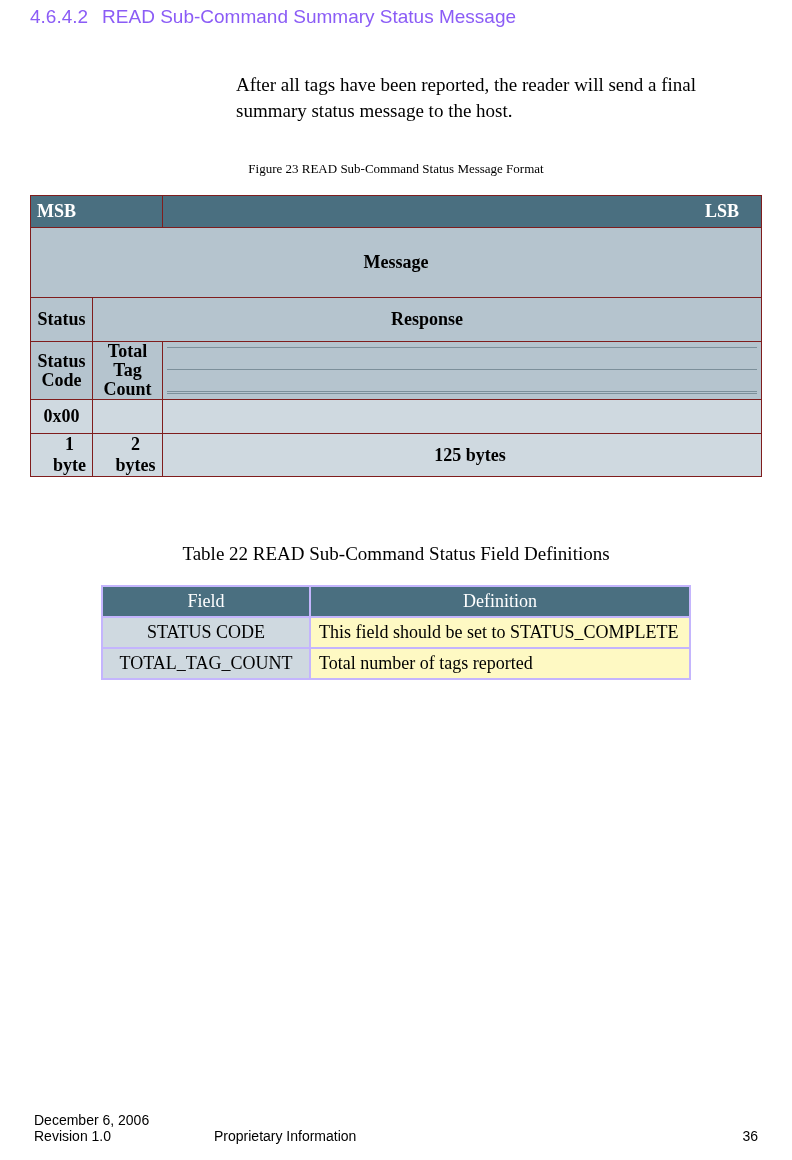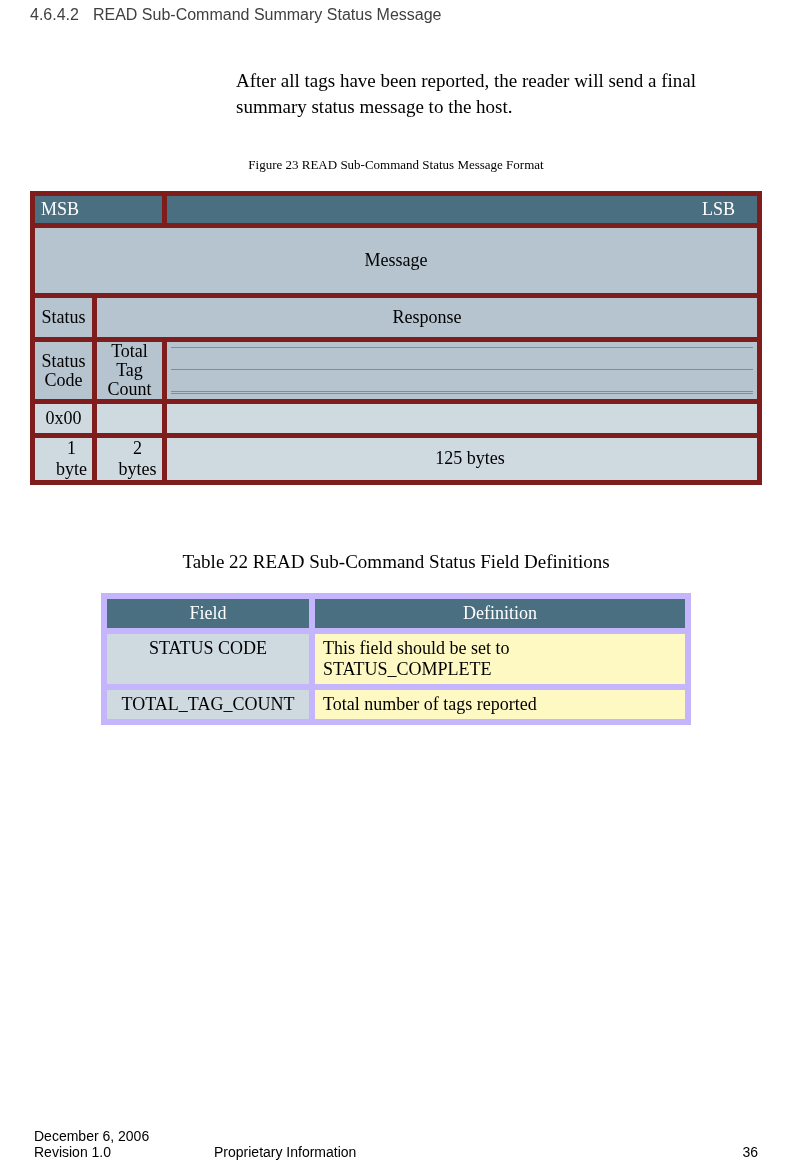--- a/index.html
+++ b/index.html
@@ -8,22 +8,22 @@
       height: 1160px;
       font-family: "Times New Roman", Times, serif;
       font-size: 18px;
       color: #000;
       background: #fff;
       position: relative;
       padding: 0 30px;
     }
     .section-heading {
       font-family: Verdana, Geneva, sans-serif;
-      color: #404040;
-      font-size: 16px;
+      color: #8b5cf6;
+      font-size: 19px;
       padding-top: 6px;
       display: flex;
       gap: 14px;
     }
     .intro-para {
       margin: 44px 0 0 206px;
       width: 510px;
       line-height: 1.35;
       font-size: 19px;
     }
@@ -31,23 +31,24 @@
       text-align: center;
       margin: 38px 0 18px 0;
       font-size: 13px;
     }
     .msg-table {
       width: 100%;
       border-collapse: collapse;
       table-layout: fixed;
     }
     .msg-table td {
-      border: 5px solid #7f1d1d;
+      border: 1px solid #7f1d1d;
       text-align: center;
       vertical-align: middle;
+      font-weight: bold;
     }
     .hdr-row td {
       background: #4a6f80;
       color: #fff;
       height: 32px;
     }
     .hdr-row .msb { text-align: left; padding-left: 6px; }
     .hdr-row .lsb { text-align: right; padding-right: 22px; }
     .message-row td { background: #b5c4ce; height: 70px; }
     .status-row td { background: #b5c4ce; height: 44px; }
@@ -70,21 +71,21 @@
       text-align: center;
       margin: 66px 0 20px 0;
       font-size: 19px;
     }
     .def-table {
       margin: 0 auto;
       border-collapse: collapse;
       width: 590px;
     }
     .def-table th, .def-table td {
-      border: 6px solid #c4b5fd;
+      border: 2px solid #c4b5fd;
       padding: 4px 8px;
       font-size: 18px;
       vertical-align: top;
       margin-left: 9px;
     }
     .def-table th {
       background: #4a6f80;
       color: #fff;
       font-weight: normal;
     }
@@ -96,21 +97,21 @@
       white-space: nowrap;
     }
     .def-table td.def-cell {
       background: #fef9c3;
       text-align: left;
     }
     .footer {
       position: absolute;
       left: 34px;
       right: 34px;
-      bottom: 0;
+      bottom: 16px;
       display: flex;
       justify-content: space-between;
       align-items: flex-end;
       font-family: Arial, Helvetica, sans-serif;
       font-size: 14px;
       color: #000;
     }
     .footer .center { flex: 1; }
     .footer .right { text-align: right; width: 60px; }
     .footer .left { width: 180px; }

